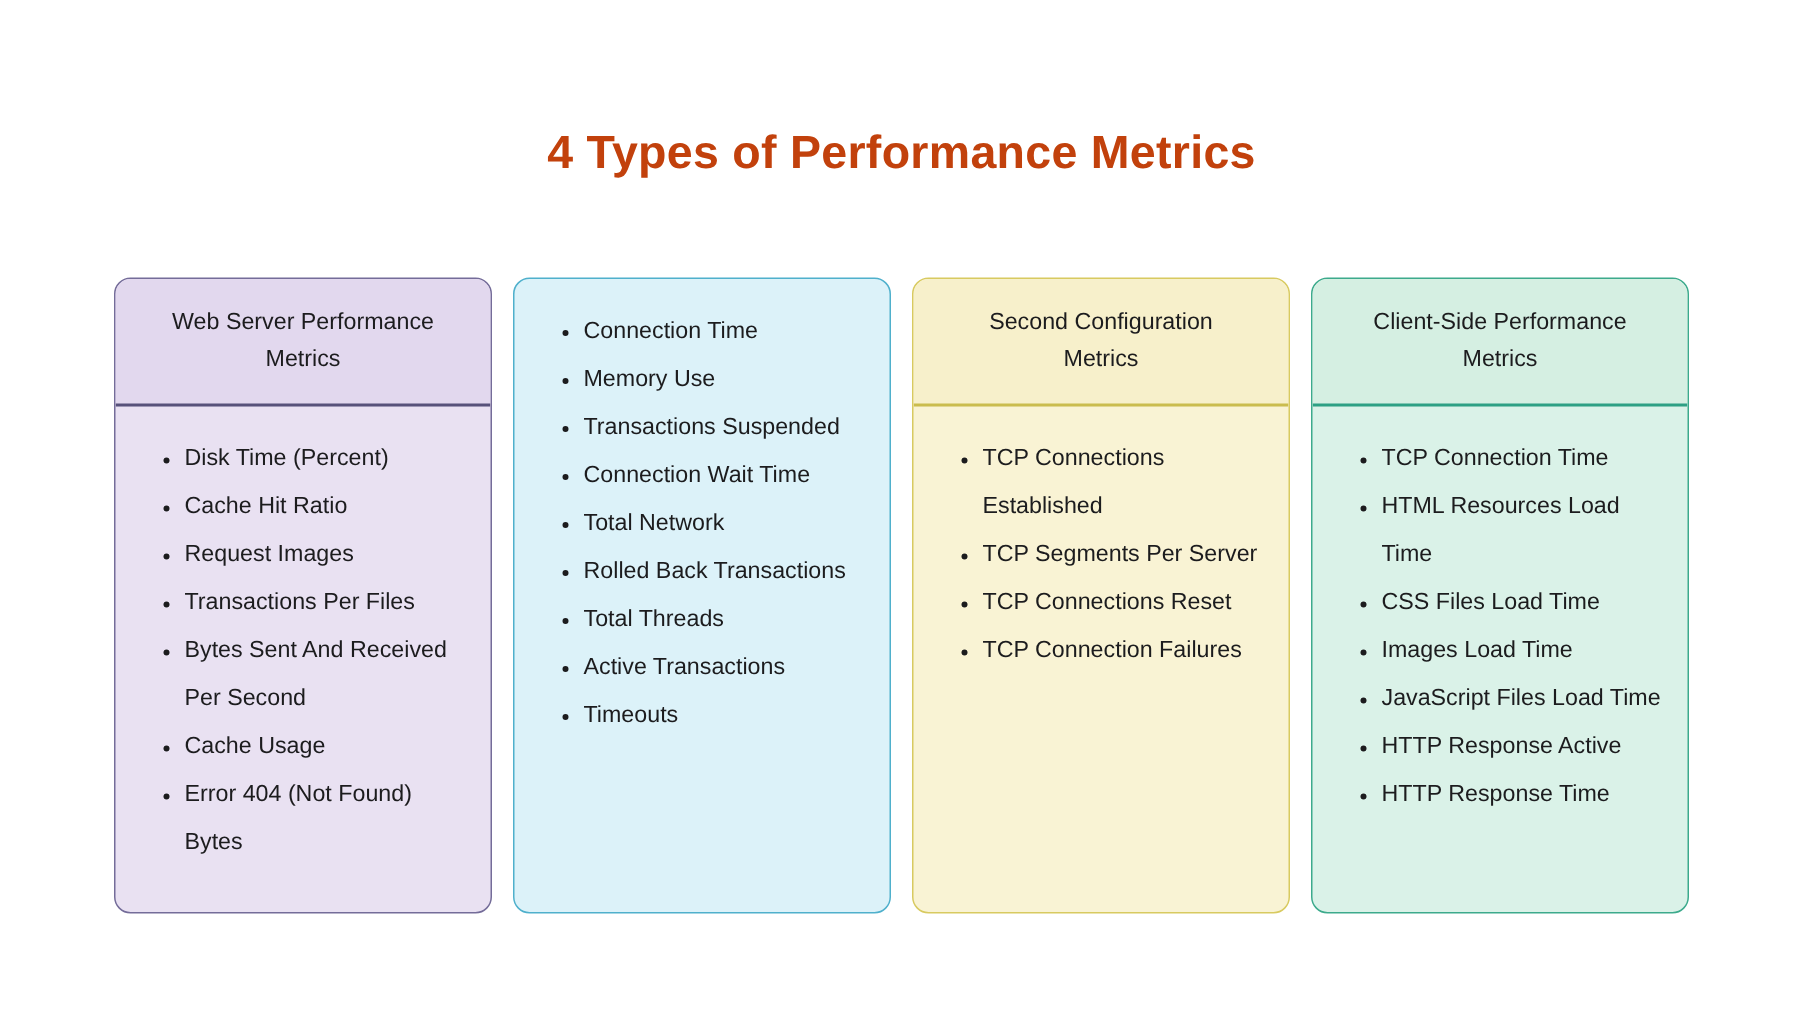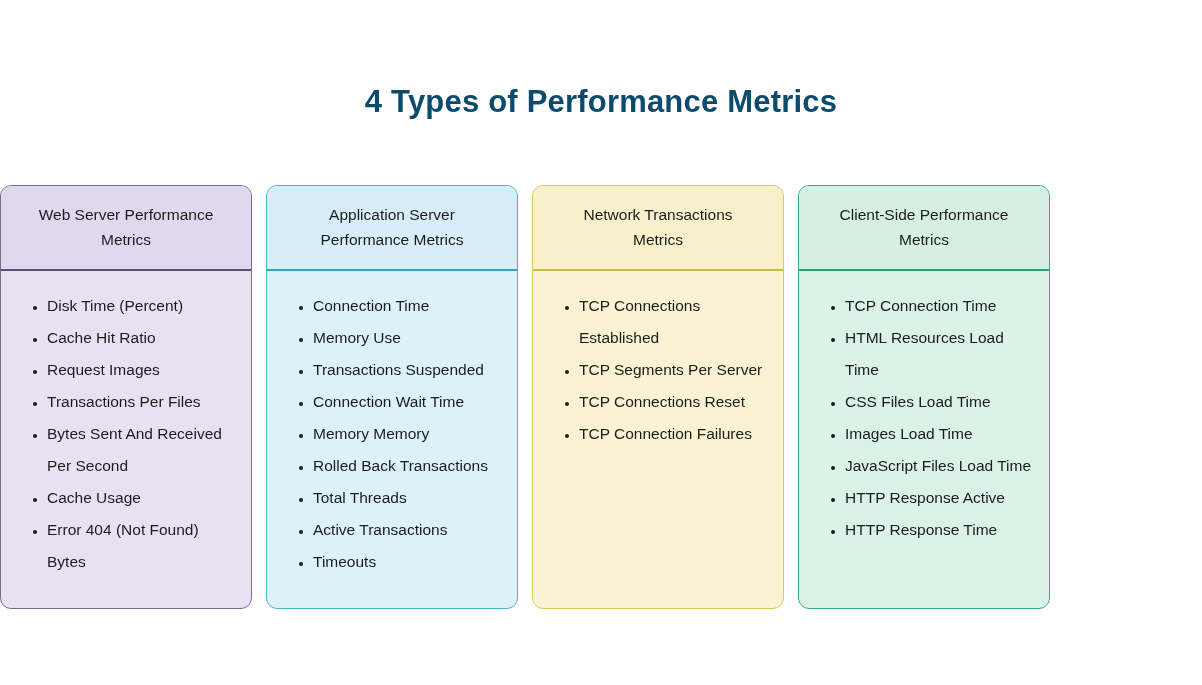--- a/index.html
+++ b/index.html
@@ -8,26 +8,27 @@
     height: 685px;
     background: #ffffff;
     font-family: "Liberation Sans", "DejaVu Sans", sans-serif;
     overflow: hidden;
   }
   .page-title {
     margin-top: 84px;
     text-align: center;
     font-size: 31px;
     font-weight: 700;
-    color: #0c4a6e;
+    color: #c2410c;
     letter-spacing: 0.2px;
   }
   .cards-row {
     margin-top: 65px;
     display: flex;
+    justify-content: center;
     gap: 14px;
   }
   .metric-card {
     width: 252px;
     height: 424px;
     border: 1.5px solid var(--border-c);
     border-radius: 11px;
     overflow: hidden;
     background: var(--body-bg);
     display: flex;
@@ -80,38 +81,37 @@
           <li>Request Images</li>
           <li>Transactions Per Files</li>
           <li>Bytes Sent And Received Per Second</li>
           <li>Cache Usage</li>
           <li>Error 404 (Not Found) Bytes</li>
         </ul>
     </div>
   </div>
 
   <div class="metric-card" style="--border-c: #4fb0cc; --divider-c: #3a9fc0; --header-bg: #d7eef8; --body-bg: #dcf2f9;">
-    <div class="card-header">Application Server Performance Metrics</div>
     <div class="card-body">
       <ul>
           <li>Connection Time</li>
           <li>Memory Use</li>
           <li>Transactions Suspended</li>
           <li>Connection Wait Time</li>
-          <li>Memory Memory</li>
+          <li>Total Network</li>
           <li>Rolled Back Transactions</li>
           <li>Total Threads</li>
           <li>Active Transactions</li>
           <li>Timeouts</li>
         </ul>
     </div>
   </div>
 
   <div class="metric-card" style="--border-c: #d8ca60; --divider-c: #cabc4e; --header-bg: #f7f0cb; --body-bg: #f9f3d4;">
-    <div class="card-header">Network Transactions Metrics</div>
+    <div class="card-header">Second Configuration Metrics</div>
     <div class="card-body">
       <ul>
           <li>TCP Connections Established</li>
           <li>TCP Segments Per Server</li>
           <li>TCP Connections Reset</li>
           <li>TCP Connection Failures</li>
         </ul>
     </div>
   </div>
 

